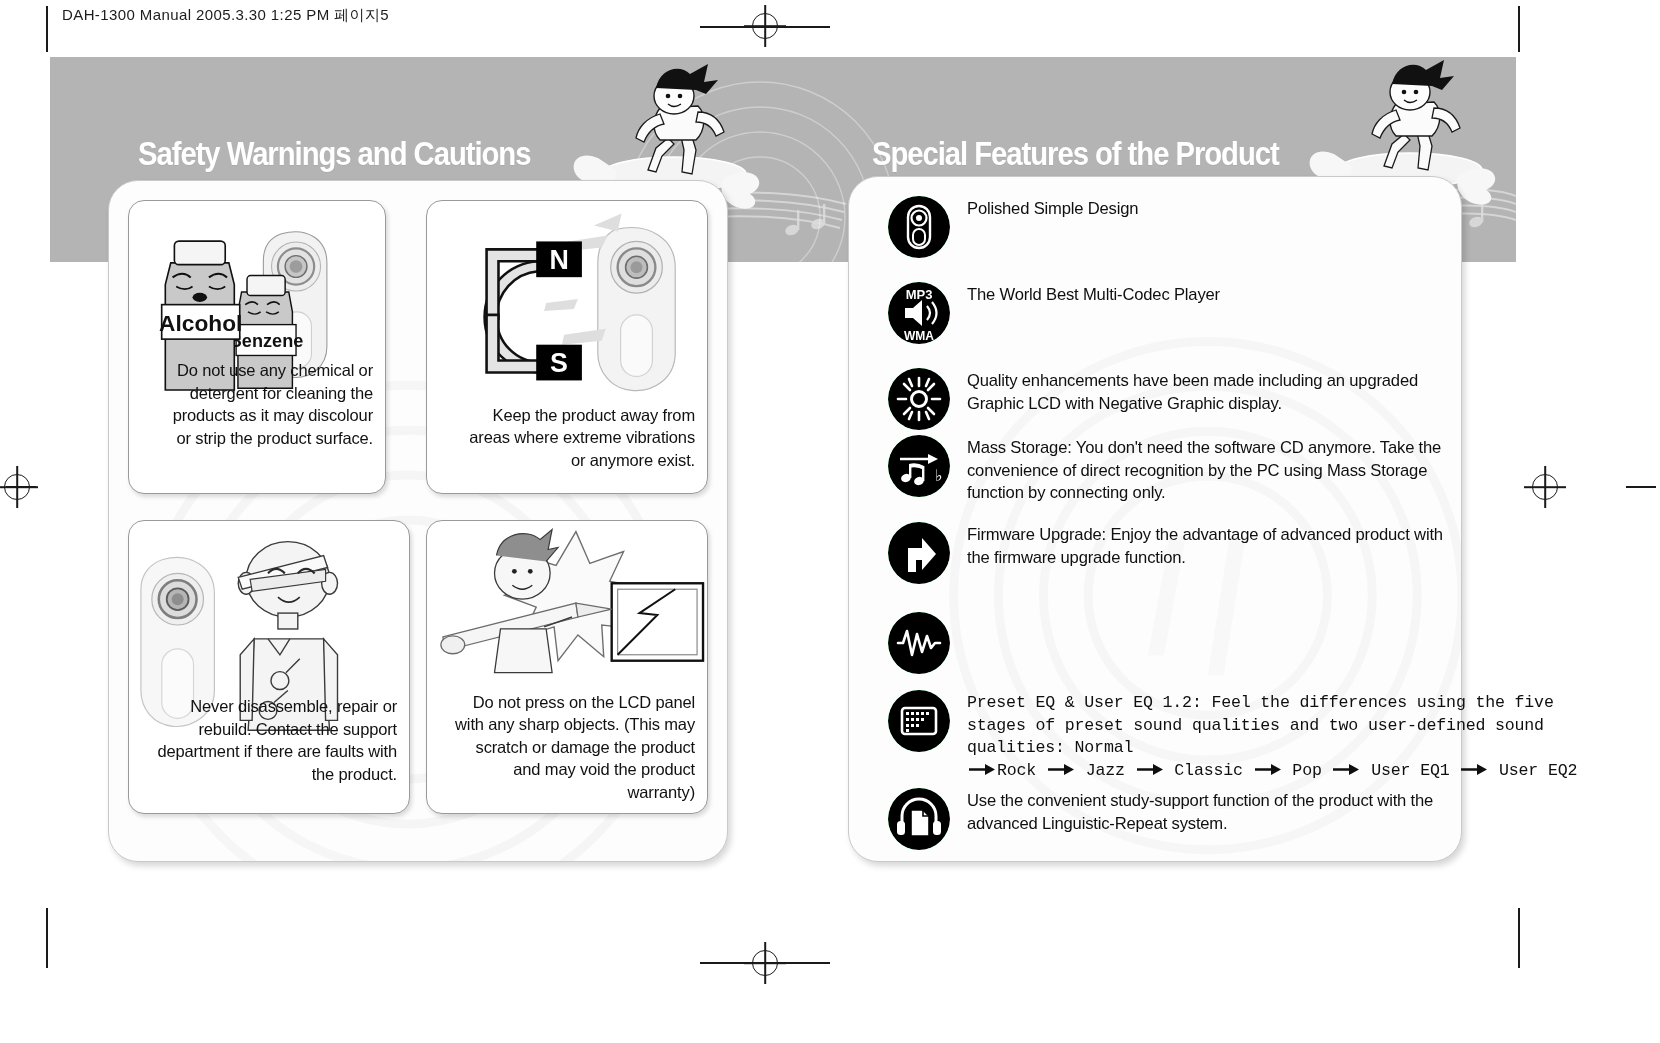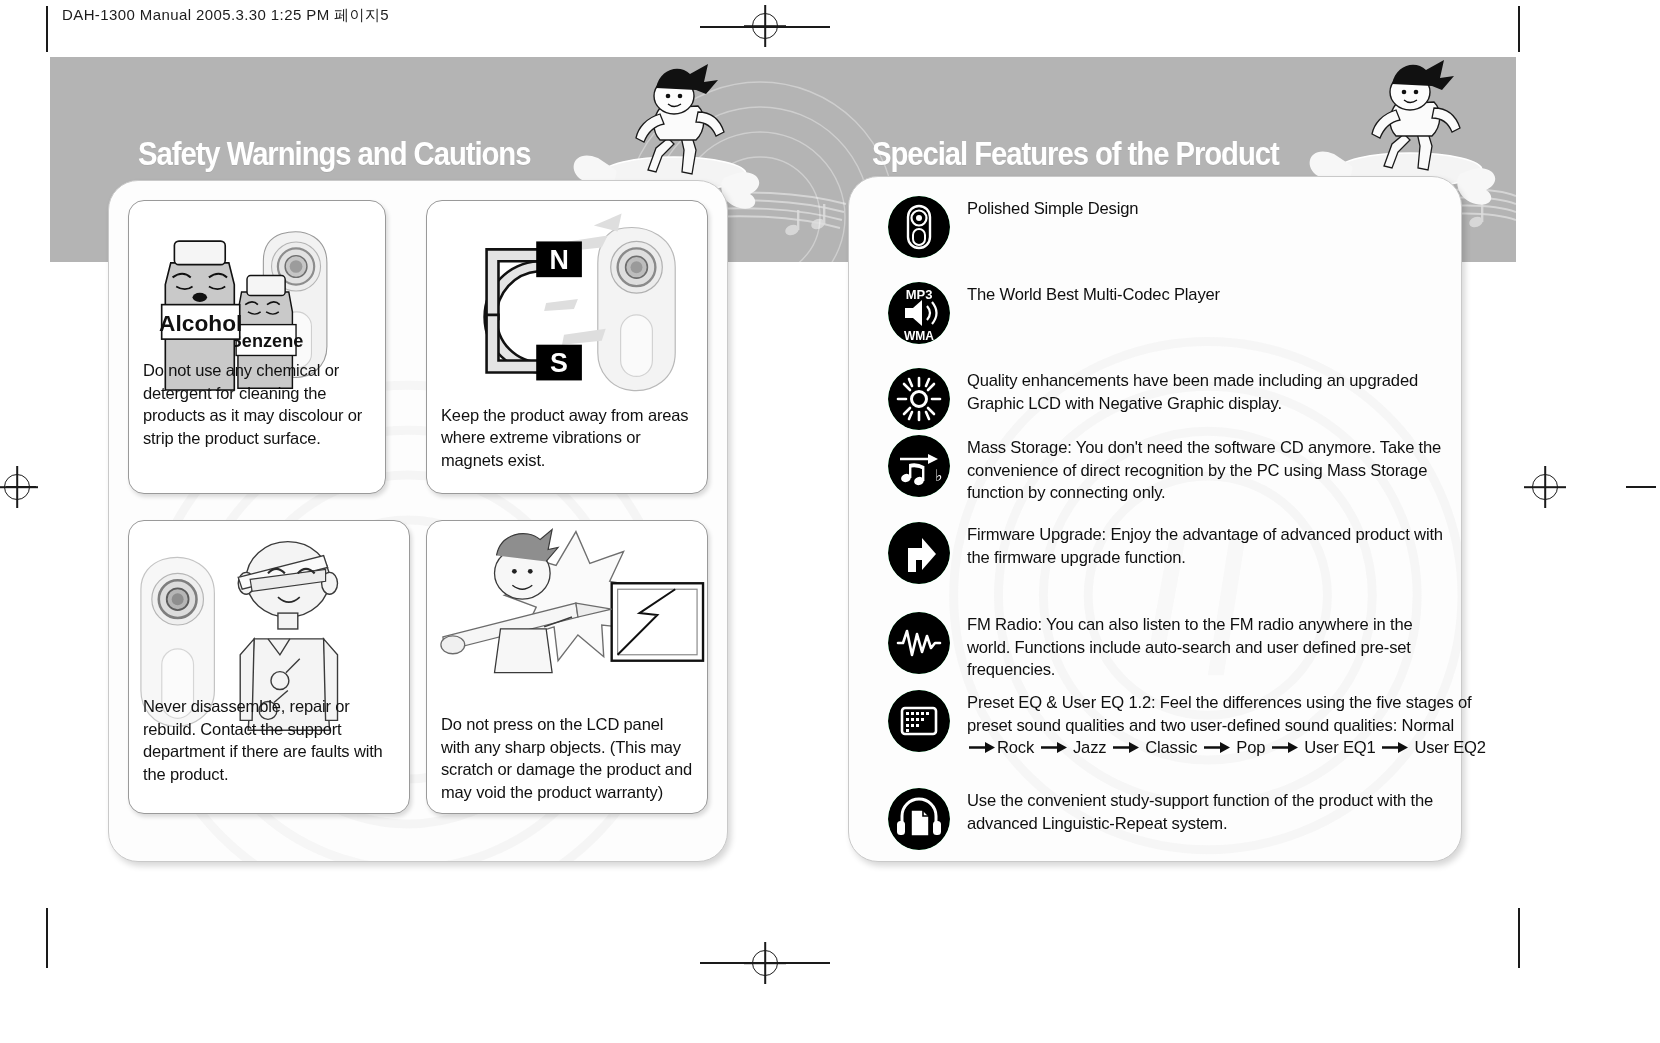--- a/index.html
+++ b/index.html
@@ -66,23 +66,24 @@
     border:1.4px solid #9a9a9a; border-radius:16px;
     box-shadow:2px 3px 4px rgba(0,0,0,.14);
     overflow:hidden;
   }
   #card-1{ left:128px; top:200px; width:258px; height:294px; }
   #card-2{ left:426px; top:200px; width:282px; height:294px; }
   #card-3{ left:128px; top:520px; width:282px; height:294px; }
   #card-4{ left:426px; top:520px; width:282px; height:294px;padding-left:33px; }
 
   .card-text{
-    position:absolute; left:14px; right:12px;
+    position:absolute; left:28px; right:12px;
     font-size:16.5px; line-height:22.5px; color:#111;
     letter-spacing:-.15px;
+    text-align:right;
   }
   #card-1 .card-text{ bottom:44px; }
   #card-2 .card-text{ bottom:22px; }
   #card-3 .card-text{ bottom:28px; }
   #card-4 .card-text{ bottom:10px; }
 
   .card-art{ position:absolute; left:0; top:0; width:100%; }
 
   
   .feature{
@@ -281,21 +282,21 @@
       <path d="M112 48 L 112 72 L 58 72 L 58 48 Z" fill="none"></path>
       <path d="M58 116 m -0 0"></path>
       <path d="M112 48 L 60 48 L 60 118 L 72 118 L 72 60 L 112 60 Z" fill="#e4e4e4" stroke="#111" stroke-width="2.6"></path>
       <path d="M112 172 L 60 172 L 60 114 L 72 114 L 72 160 L 112 160 Z" fill="#e4e4e4" stroke="#111" stroke-width="2.6"></path>
       <rect x="110" y="40" width="46" height="36" fill="#000000"></rect>
       <text x="133" y="68" font-family="Liberation Sans, sans-serif" font-size="27" font-weight="bold" fill="#ffffff" text-anchor="middle">N</text>
       <rect x="110" y="144" width="46" height="36" fill="#000000"></rect>
       <text x="133" y="172" font-family="Liberation Sans, sans-serif" font-size="27" font-weight="bold" fill="#ffffff" text-anchor="middle">S</text>
     </g>
   </svg>
-  <div class="card-text">Keep the product away from areas where extreme vibrations or magnets exist.</div>
+  <div class="card-text">Keep the product away from areas where extreme vibrations or anymore exist.</div>
 </div>
 
 <div class="card" id="card-3">
   <svg class="card-art" viewBox="0 0 282 210" height="210">
 
     <g>
       <path d="M34 38 C 62 30, 86 46, 86 72 L 86 170 C 86 194, 64 208, 44 206 C 24 204, 12 188, 12 170 L 12 68 C 12 52, 22 42, 34 38 Z" fill="#f7f7f7" stroke="#c4c4c4" stroke-width="1.2"></path>
       <circle cx="49" cy="78" r="26" fill="#efefef" stroke="#b6b6b6" stroke-width="1.2"></circle>
       <circle cx="49" cy="78" r="19" fill="#dcdcdc" stroke="#7e7e7e" stroke-width="2.6"></circle>
       <circle cx="49" cy="78" r="11" fill="#b5b5b5" stroke="#5c5c5c" stroke-width="1.8"></circle>
@@ -450,24 +451,23 @@
   <div class="f-text">Firmware Upgrade: Enjoy the advantage of advanced product with the firmware upgrade function.</div>
 </div>
 
 <div class="feature" style="left:888px; top:612px; width:560px;">
   <div class="f-icon">
     <svg viewBox="0 0 62 62" width="62" height="62">
       <circle cx="31" cy="31" r="31" fill="#000"></circle>
       <path d="M10 31 L 15 31 L 19 19 L 24 43 L 29 22 L 34 40 L 39 24 L 43 36 L 47 31 L 52 31" fill="none" stroke="#fff" stroke-width="2.6" stroke-linejoin="round" stroke-linecap="round"></path>
     </svg>
   </div>
-  <div class="f-text">FM Radio: You can also listen to the FM radio anywhere in the world. Functions include auto-search and user defined pre-set frequencies.</div>
-</div>
-
-<div class="feature" style="left:888px; top:690px; width:575px;">
+</div>
+
+<div class="feature" style="left:888px; top:690px; width:575px;font-family:Liberation Mono, monospace;">
   <div class="f-icon">
     <svg viewBox="0 0 62 62" width="62" height="62">
       <circle cx="31" cy="31" r="31" fill="#000"></circle>
       <rect x="14" y="18" width="34" height="26" rx="3" fill="none" stroke="#fff" stroke-width="2.6"></rect>
       <g fill="#fff">
         <rect x="18" y="22" width="3" height="3"></rect>
           <rect x="23" y="22" width="3" height="3"></rect>
         <rect x="28" y="22" width="3" height="3"></rect>
           <rect x="33" y="22" width="3" height="3"></rect>
         <rect x="38" y="22" width="3" height="3"></rect>

